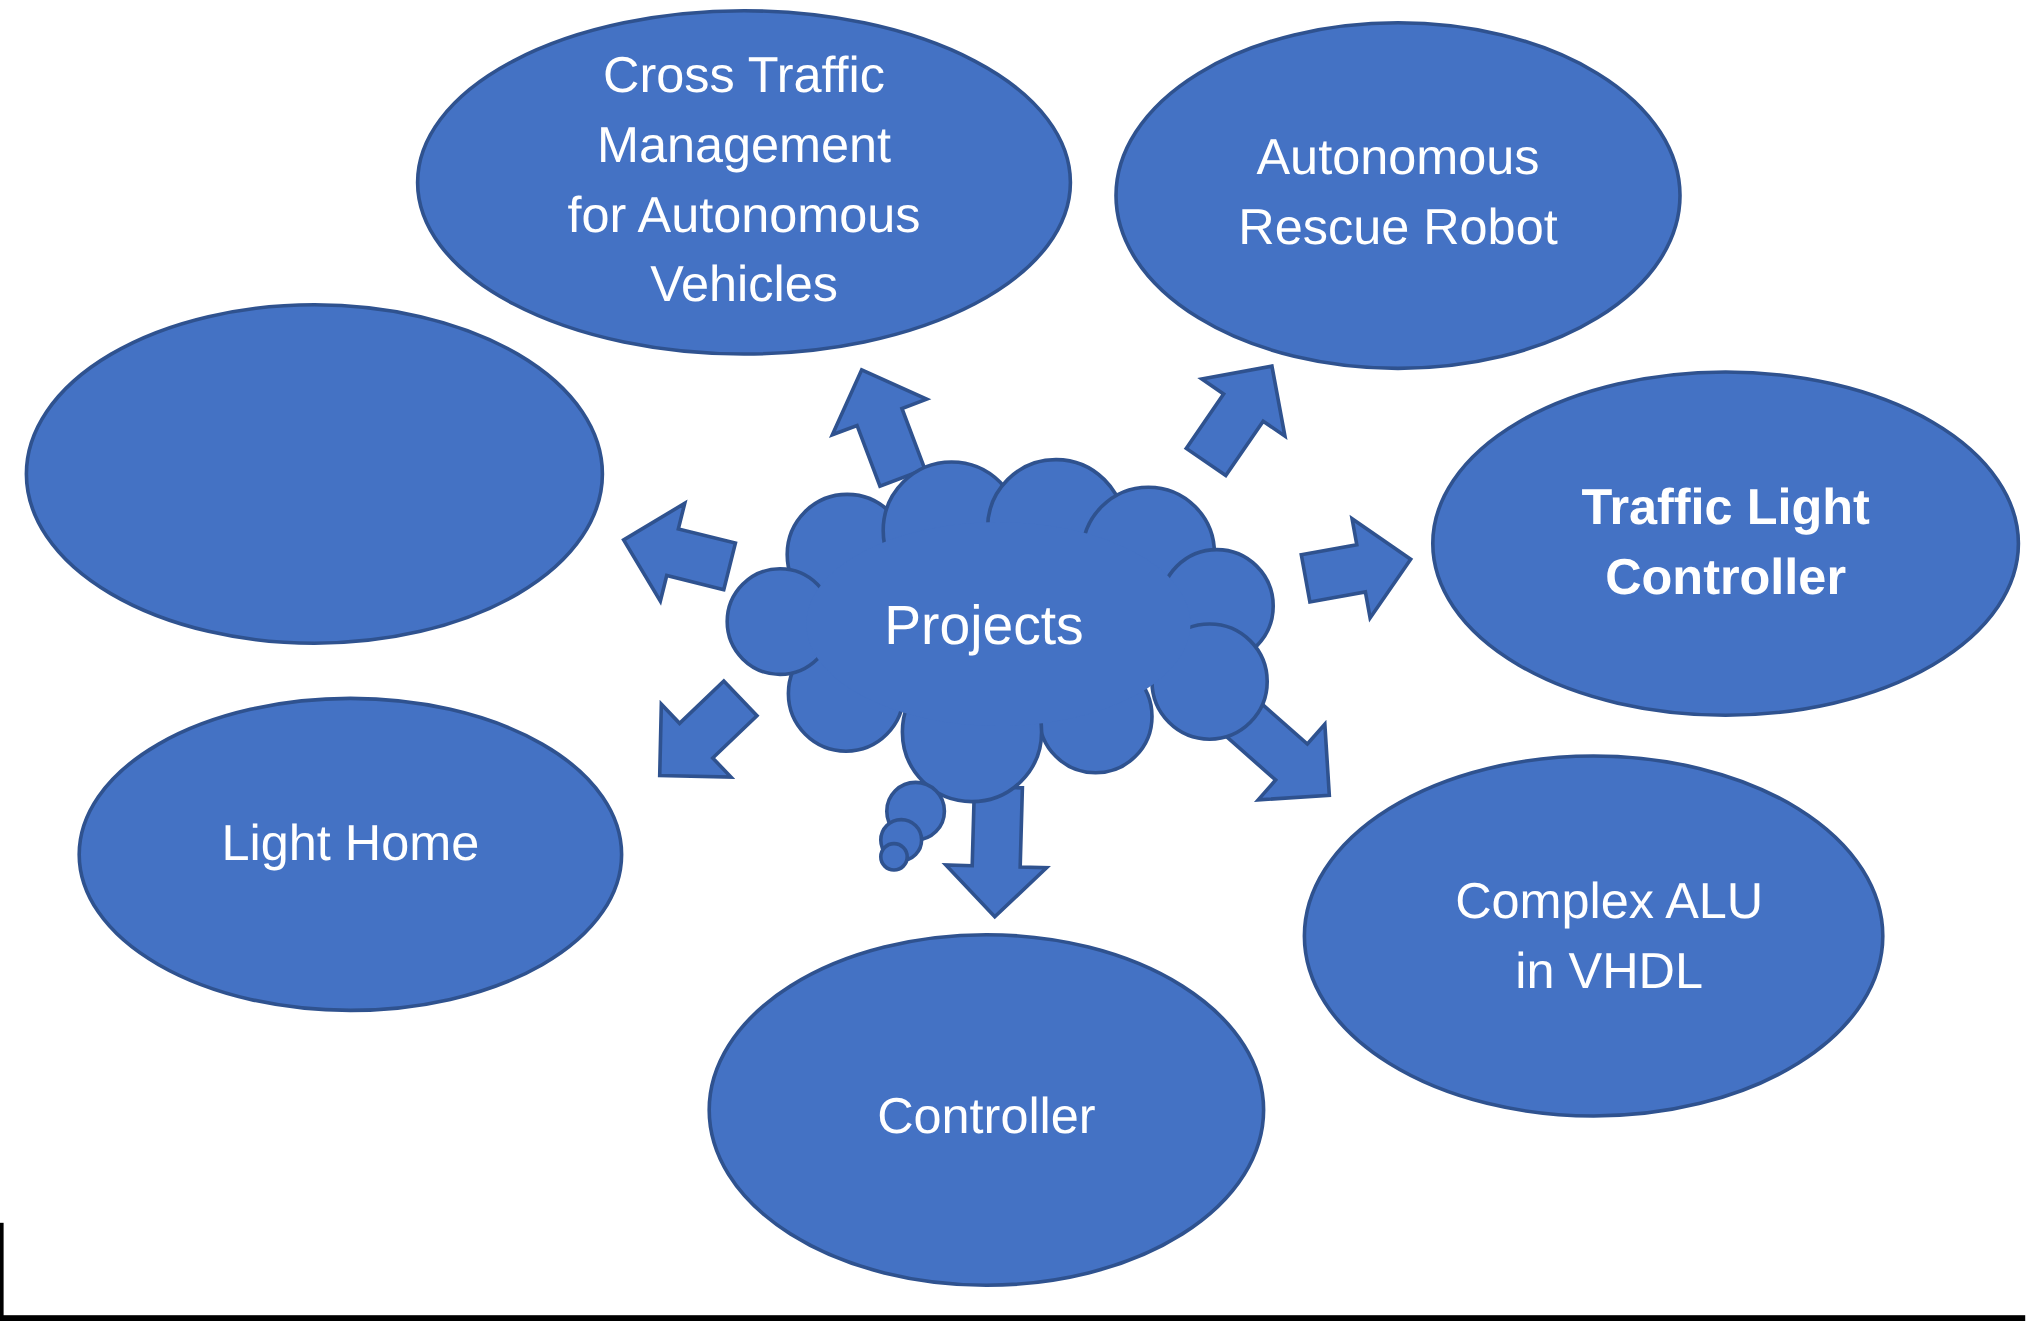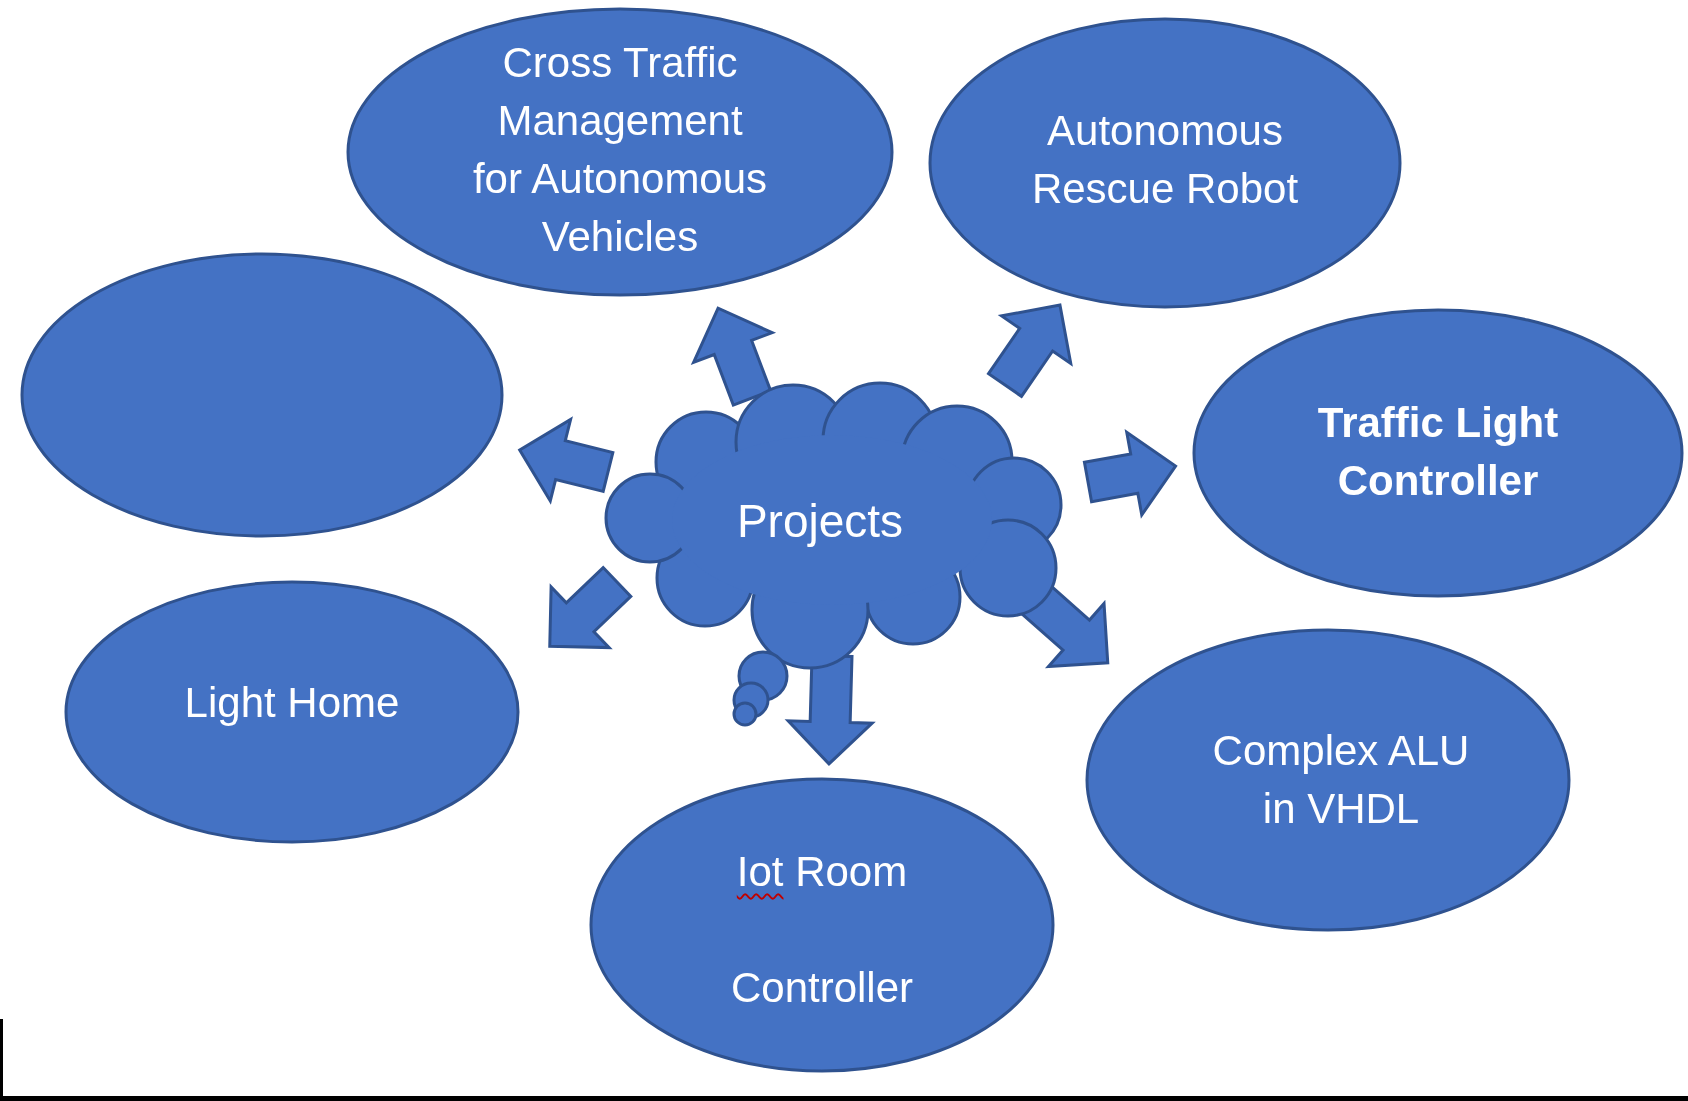--- a/index.html
+++ b/index.html
@@ -133,21 +133,20 @@
   <div class="label" style="left:1165px; top:160px;">Autonomous
 Rescue Robot</div>
 
 
   <div class="label" style="left:1438px; top:452px;font-weight:bold;">Traffic Light
 Controller</div>
 
   <div class="label" style="left:292px; top:703px;">Light Home</div>
 
   <div class="label" style="left:822px; top:930px;">
-    <span class="line"><span class="misspelled">Iot</span><span> Room</span></span>
     <span class="line">Controller</span>
   </div>
 
   <div class="label" style="left:1310px; top:780px;margin-left:31px;">Complex ALU
 in VHDL</div>
 
   <div class="bottom-border"></div>
   <div class="left-border-sliver"></div>
 </div>
 

